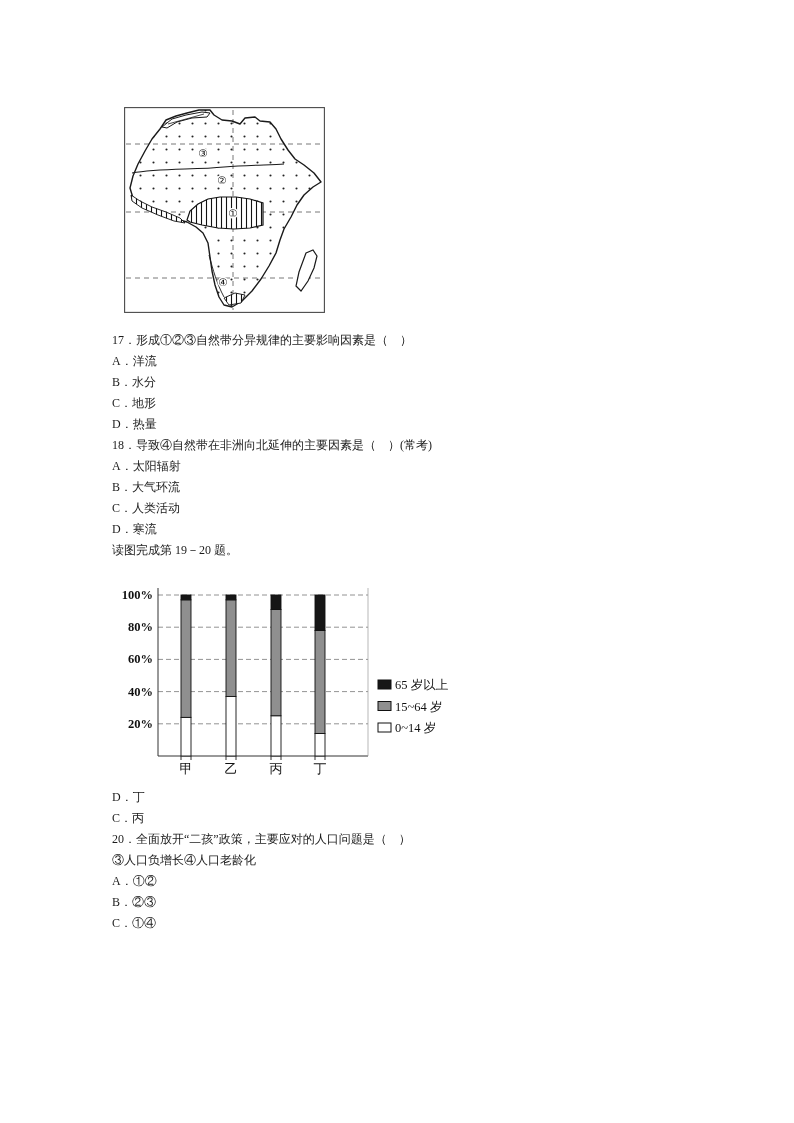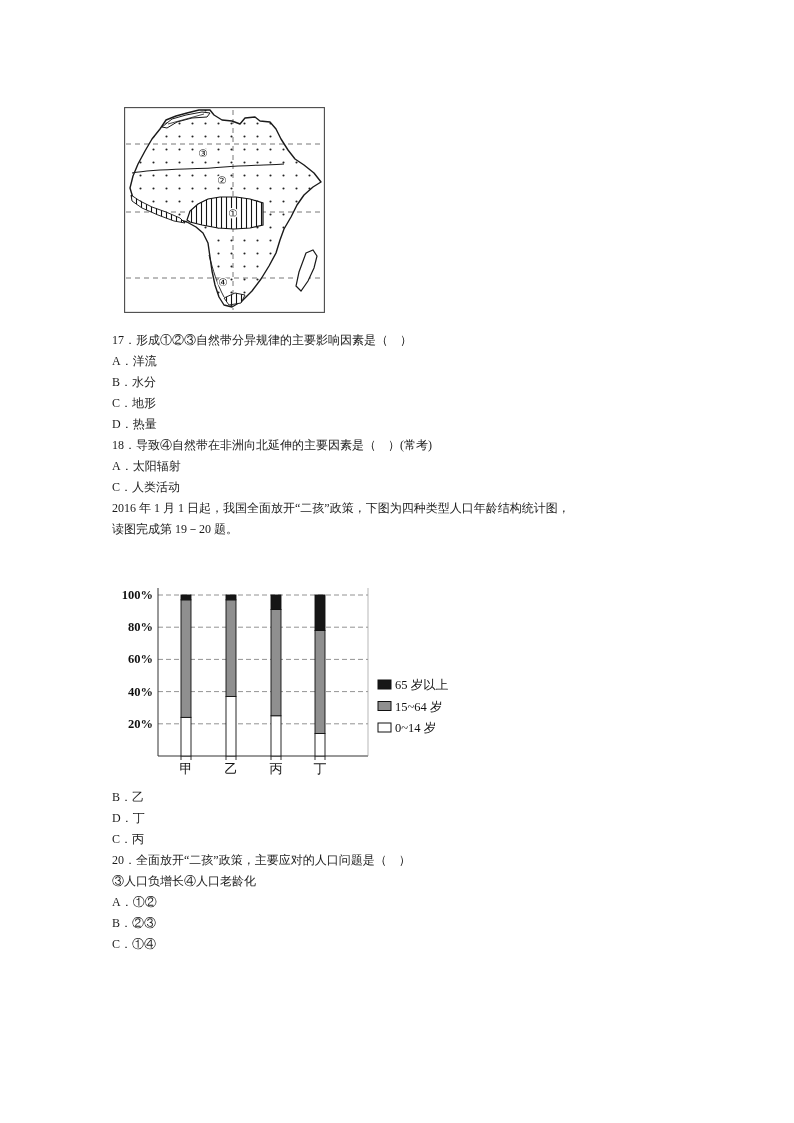--- a/index.html
+++ b/index.html
@@ -67,22 +67,23 @@
   </div>
 
   <div class="textblock" style="top:330px">
     <div>17．形成①②③自然带分异规律的主要影响因素是（　）</div>
     <div>A．洋流</div>
     <div>B．水分</div>
     <div>C．地形</div>
     <div>D．热量</div>
     <div>18．导致④自然带在非洲向北延伸的主要因素是（　）(常考)</div>
     <div>A．太阳辐射</div>
+    <div>B．大气环流</div>
     <div>C．人类活动</div>
-    <div>2016 年 1 月 1 日起，我国全面放开“二孩”政策，下图为四种类型人口年龄结构统计图，</div>
+    <div>D．寒流</div>
     <div>读图完成第 19－20 题。</div>
   </div>
 
   <div class="chart-wrap">
     <svg id="chart-svg" viewBox="0 0 340 200" width="340" height="200">
         <line x1="38" y1="140.8" x2="248" y2="140.8" stroke="#777" stroke-width="0.8" stroke-dasharray="5,3"></line>
         <text x="33" y="144.8" text-anchor="end" font-size="12.5" font-weight="600" fill="#111">20%</text>
         <line x1="38" y1="108.6" x2="248" y2="108.6" stroke="#777" stroke-width="0.8" stroke-dasharray="5,3"></line>
         <text x="33" y="112.6" text-anchor="end" font-size="12.5" font-weight="600" fill="#111">40%</text>
         <line x1="38" y1="76.4" x2="248" y2="76.4" stroke="#777" stroke-width="0.8" stroke-dasharray="5,3"></line>
@@ -121,21 +122,20 @@
         <rect x="258" y="97" width="13" height="9" fill="#161616" stroke="#111" stroke-width="1"></rect>
         <text x="275" y="106" font-size="12.5" fill="#111">65 岁以上</text>
         <rect x="258" y="118.5" width="13" height="9" fill="#8f8f8f" stroke="#111" stroke-width="1"></rect>
         <text x="275" y="127.5" font-size="12.5" fill="#111">15~64 岁</text>
         <rect x="258" y="140" width="13" height="9" fill="#ffffff" stroke="#111" stroke-width="1"></rect>
         <text x="275" y="149" font-size="12.5" fill="#111">0~14 岁</text>
       </svg>
   </div>
 
   <div class="textblock" style="top:787px">
-    <div>B．乙</div>
     <div>D．丁</div>
     <div>C．丙</div>
     <div>20．全面放开“二孩”政策，主要应对的人口问题是（　）</div>
     <div>③人口负增长④人口老龄化</div>
     <div>A．①②</div>
     <div>B．②③</div>
     <div>C．①④</div>
   </div>
 
 </div>

